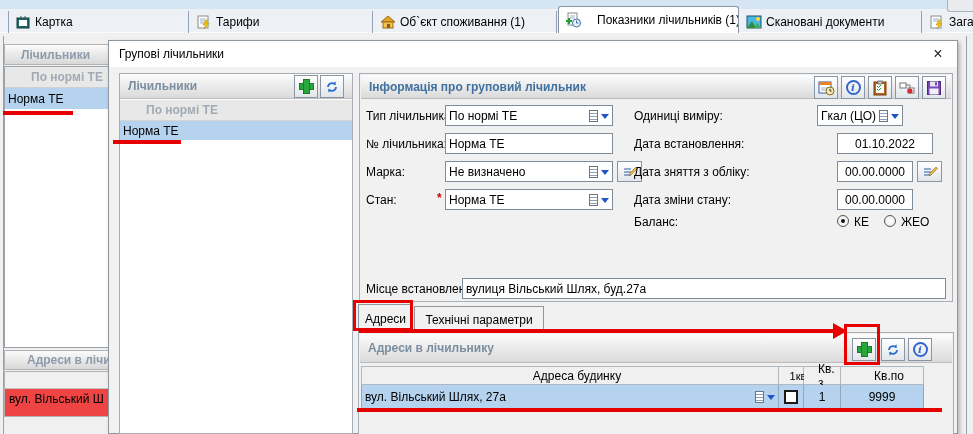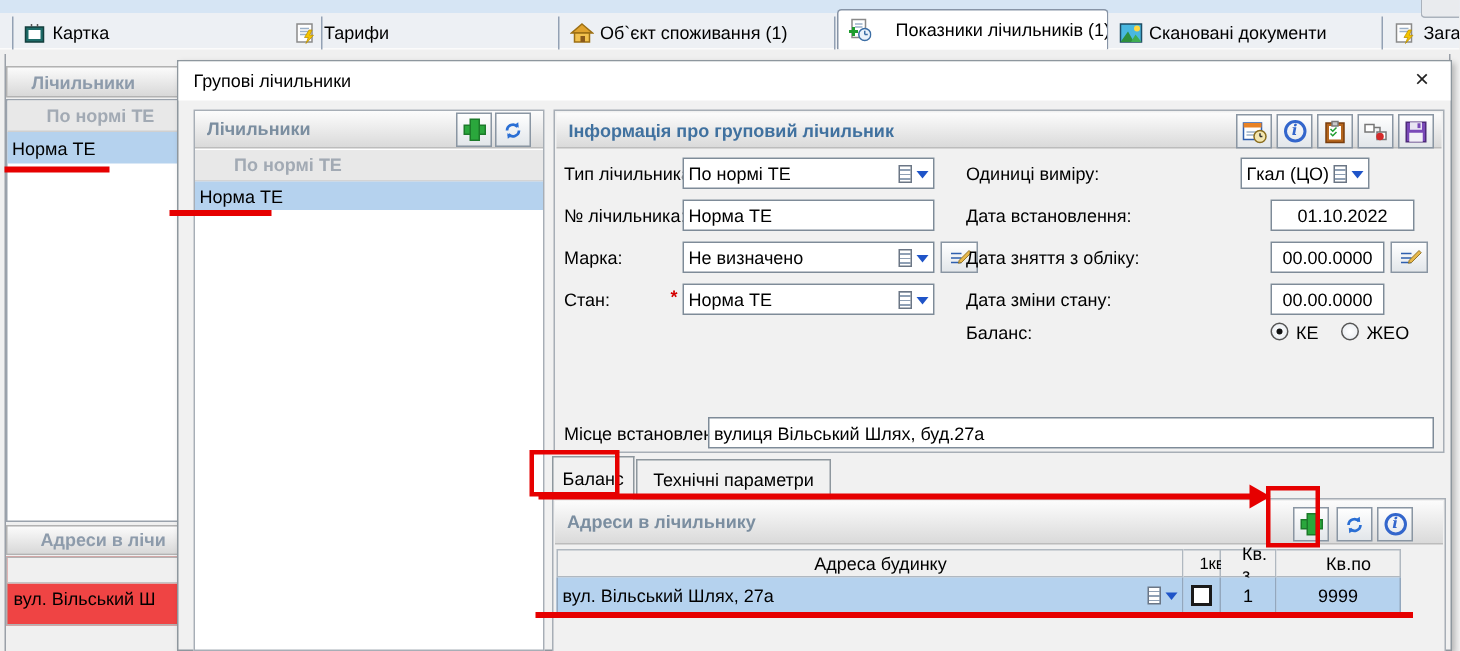--- a/index.html
+++ b/index.html
@@ -31,21 +31,21 @@
               color:#a2aab4; font-weight:bold; display:flex; align-items:center; padding-left:26px; }
   .bg-sel { height:21px; background:#b5d2ee; display:flex; align-items:center; padding-left:3px; }
   .bg-table { position:absolute; left:4px; top:371px; width:146px; height:46px;
               background:#ef4444; border:1px solid #b2b2b2; z-index:2; }
   .bg-th { height:17px; background:#f0f0f0; border-bottom:1px solid #c4c4c4; }
   .bg-tr { height:20px; display:flex; align-items:center; padding-left:4px; }
 
   
   .dialog { position:absolute; left:108px; top:40px; width:850px; height:394px;
             background:#f1f1f1; border:1px solid #8e979e;
-            box-shadow:2px 2px 4px rgba(0,0,0,.25); z-index:10;margin-left:10px; }
+            box-shadow:2px 2px 4px rgba(0,0,0,.25); z-index:10; }
   .dlg-title { position:absolute; left:0; top:0; width:100%; height:26px; background:#fff;
                display:flex; align-items:center; padding-left:10px; }
   .dlg-close { position:absolute; right:10px; top:4px; width:18px; height:18px;
                display:flex; align-items:center; justify-content:center;
                font-size:16px; color:#222; cursor:default; }
 
   .panel { position:absolute; border:1px solid #a7aeb6; background:#f1f1f1; }
   .phead { position:absolute; left:1px; top:1px; right:1px; height:24px;
            background:linear-gradient(#fcfcfc,#dadada); border-bottom:1px solid #bcbcbc;
            display:flex; align-items:center; padding-left:8px; font-weight:bold; color:#7b8ea0; }
@@ -112,21 +112,21 @@
   .ann { position:absolute; z-index:30; }
   .ann.bar { background:#e60000; }
   .ann.box { border:3px solid #e60000; }
   .ann.head { width:0; height:0; border-top:8px solid transparent; border-bottom:8px solid transparent;
               border-left:14px solid #e60000; }
 </style>
 </head>
 <body>
 
 <div class="tabbar">
-  <div class="tab first" style="left:8px;width:207px;">
+  <div class="tab first" style="left:8px;width:181px;">
     <svg width="16" height="16">
         <rect x="2" y="4" width="12" height="10" fill="#1d6b68" stroke="#143f3e"></rect>
         <rect x="4" y="6" width="8" height="6" fill="#fff"></rect>
         <line x1="6" y1="4" x2="6" y2="2" stroke="#555"></line>
         <line x1="10" y1="4" x2="10" y2="2" stroke="#555"></line>
       </svg>
     <span>Картка</span>
   </div>
   <div class="tab" style="left:190px;width:183px;">
     <svg width="16" height="16">
@@ -349,21 +349,21 @@
     <span class="radio" style="left:524px;top:141px;"></span>
     <span class="lbl" style="left:541px;top:141px;">ЖЕО</span>
 
     <span class="lbl" style="left:6px;top:208px;">Місце встановлення:</span>
     <div class="field" style="left:102px;top:204px;width:484px;">
       <span class="val">вулиця Вільський Шлях, буд.27а</span>
     </div>
   </div>
 
   <div class="subtab active" style="left:249px;top:263px;width:55px;height:29px;">
-    <span>Баланс</span>
+    <span>Адреси</span>
   </div>
   <div class="subtab" style="left:305px;top:265px;width:130px;height:27px;">
     <span>Технічні параметри</span>
   </div>
 
   <div class="panel" style="left:249px;top:291px;width:596px;height:102px;border-bottom:none;">
     <div class="phead" style="height:29px;">
       <span>Адреси в лічильнику</span>
     </div>
     <div class="ibtn" style="left:493px;top:5px;">

